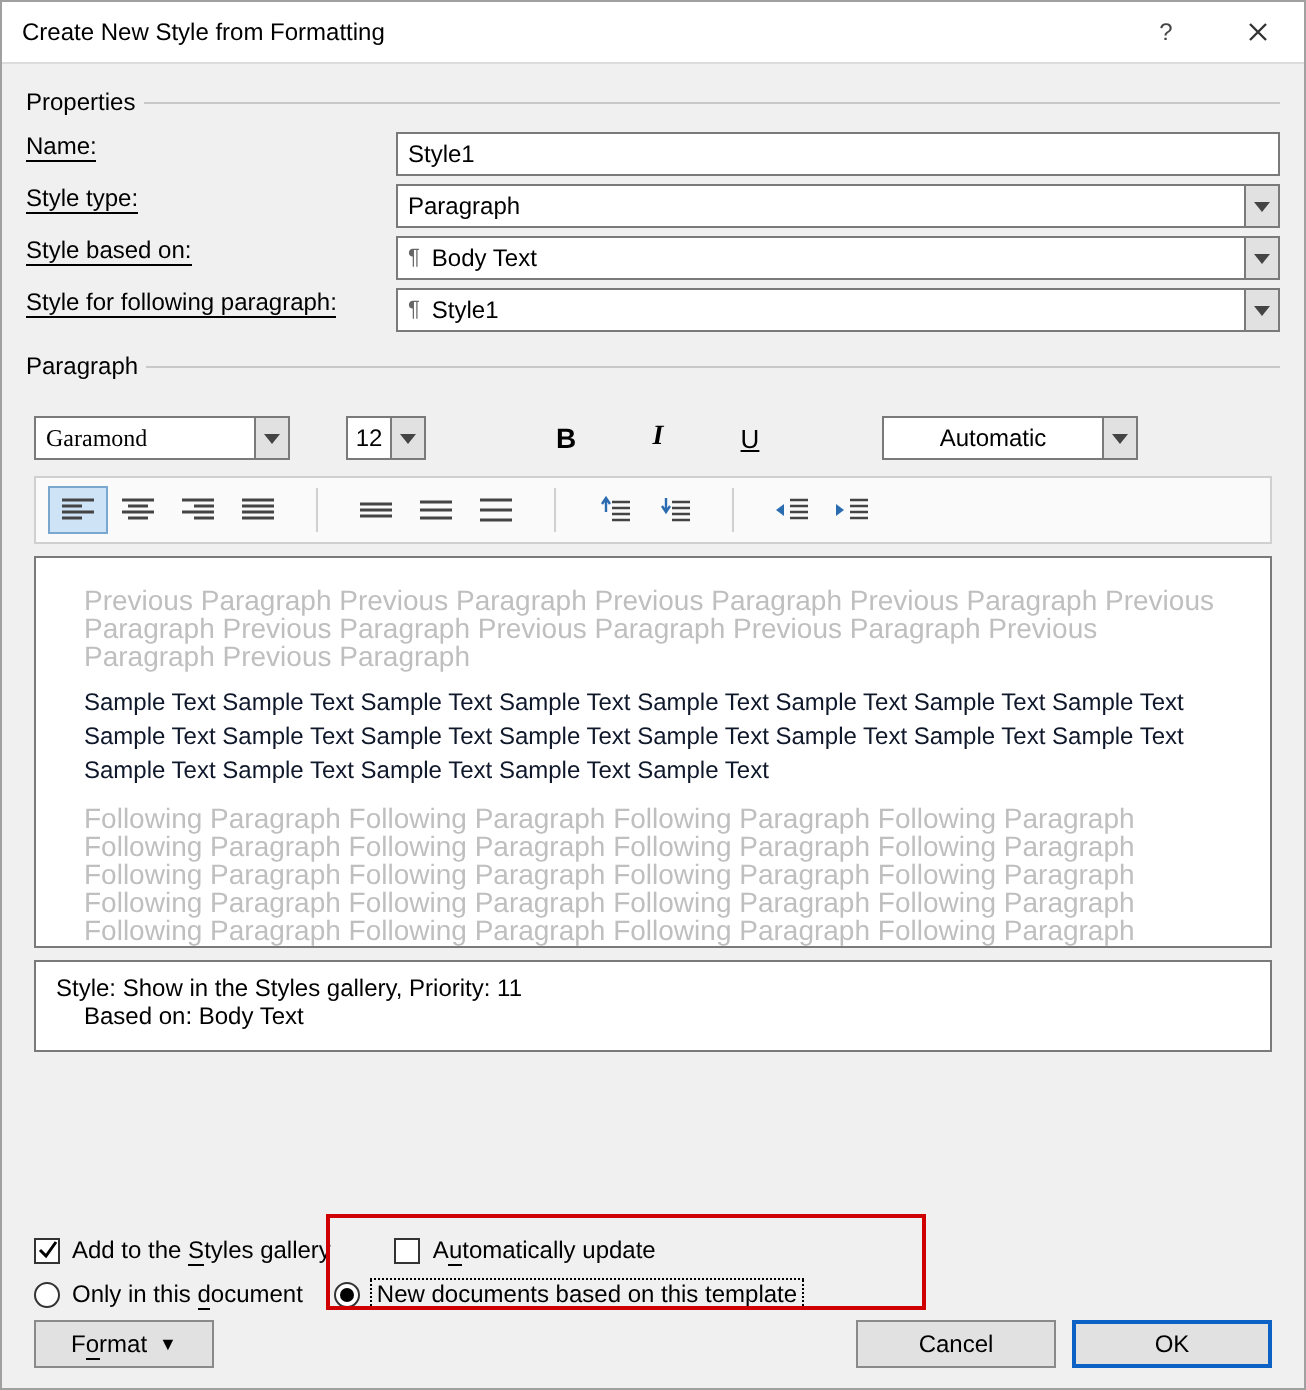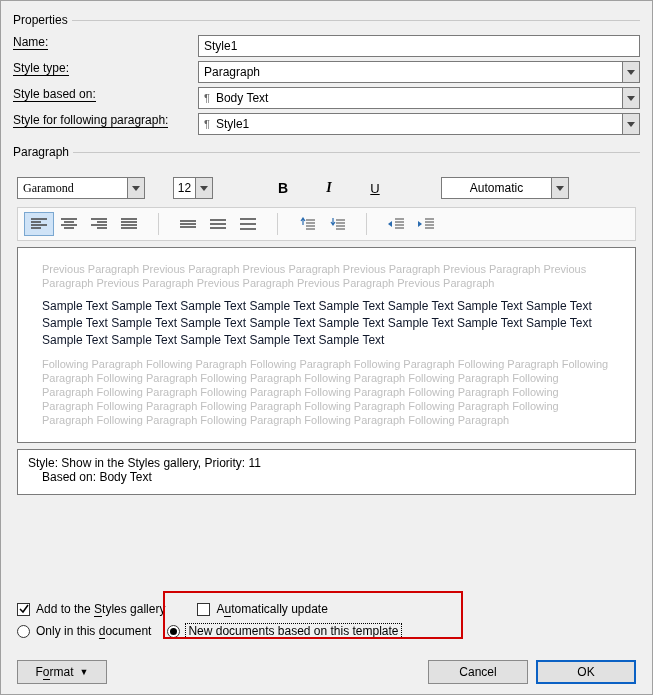--- a/index.html
+++ b/index.html
@@ -26,43 +26,52 @@
   .sz .cval { width: 22px; border: 1px solid #7a7a7a; border-right: none; background: #fff; display: flex; align-items: center; justify-content: center; }
   .fbtn { width: 24px; height: 22px; display: flex; align-items: center; justify-content: center; }
   .autocombo { display: flex; height: 22px; margin-left: 32px; }
   .autocombo .cval { width: 110px; border: 1px solid #7a7a7a; border-right: none; background: #fff; display: flex; align-items: center; justify-content: center; }
   .autocombo .cbtn { width: 18px; border: 1px solid #7a7a7a; background: #e1e1e1; display: flex; align-items: center; justify-content: center; }
   .toolbar2 { display: flex; align-items: center; border: 1px solid #d0d0d0; background: #fafafa; padding: 4px 6px; margin: 8px 4px 6px 4px; }
   .ibtn { width: 30px; height: 24px; display: flex; align-items: center; justify-content: center; }
   .ibtn.sel { background: #cfe3f7; border: 1px solid #7aa7d0; }
   .sep { width: 1px; height: 22px; background: #d0d0d0; margin: 0 14px; }
   .preview { border: 1px solid #7a7a7a; background: #fff; margin: 4px; padding: 14px 24px 10px 24px; height: 196px; overflow: hidden; font-family: Garamond, "Times New Roman", serif; }
-  .preview .ghost { color: #bfbfbf; font-size: 11px; line-height: 14px; }
+  .preview .ghost { color: #bfbfbf; font-size: 14px; line-height: 14px; }
   .preview .sample { color: #0f172a; font-size: 12px; line-height: 17px; margin: 8px 0; }
   .descbox { border: 1px solid #7a7a7a; background: #fff; margin: 6px 4px; padding: 6px 10px; height: 46px; font-size: 12px; }
   .bottomarea { margin-top: auto; padding: 4px 4px 0 4px; position: relative; }
   .optrow { height: 22px; display: flex; align-items: center; gap: 6px; }
   .cb { width: 13px; height: 13px; border: 1px solid #333; background: #fff; display: inline-flex; align-items: center; justify-content: center; }
   .radio { width: 13px; height: 13px; border: 1px solid #333; border-radius: 50%; background: #fff; display: inline-flex; align-items: center; justify-content: center; }
   .radio .dot { width: 7px; height: 7px; background: #000; border-radius: 50%; }
   .ul { border-bottom: 1px solid #000; }
   .focusrect { outline: 1px dotted #000; padding: 0 2px; }
   .redbox { position: absolute; border: 2px solid #d00000; pointer-events: none; }
-  .btnrow { display: flex; align-items: center; margin-top: 18px; gap: 8px; justify-content: space-between; }
+  .btnrow { display: flex; align-items: center; margin-top: 2px; gap: 8px; justify-content: space-between; }
   .pushbtn { height: 24px; border: 1px solid #8a8a8a; background: #e1e1e1; display: flex; align-items: center; justify-content: center; padding: 0 10px; gap: 6px; }
   .pushbtn.primary { border: 2px solid #0b61c4; background: #e1e1e1; }
   .spacer { flex: 1; }
   svg { display: block; }
   .chev { width: 0; height: 0; border-left: 4px solid transparent; border-right: 4px solid transparent; border-top: 5px solid #444; }
   .pil { color: #666; font-size: 11px; }
 </style>
 </head>
 <body>
 
 <div class="window">
+  <div class="titlebar">
+    <div class="title">Create New Style from Formatting</div>
+    <div class="tbtn">?</div>
+    <div class="tbtn">
+      <svg width="10" height="10" viewBox="0 0 10 10">
+          <path d="M1 1 L9 9 M9 1 L1 9" stroke="#333" stroke-width="1.2"></path>
+        </svg>
+    </div>
+  </div>
 
   <div class="content">
     <fieldset class="group">
       <legend>Properties</legend>
 
       <div class="row">
         <div class="lab"><span></span><span class="ul">N</span><span>ame:</span></div>
         <input class="txt" value="Style1" style="">
       </div>
 

